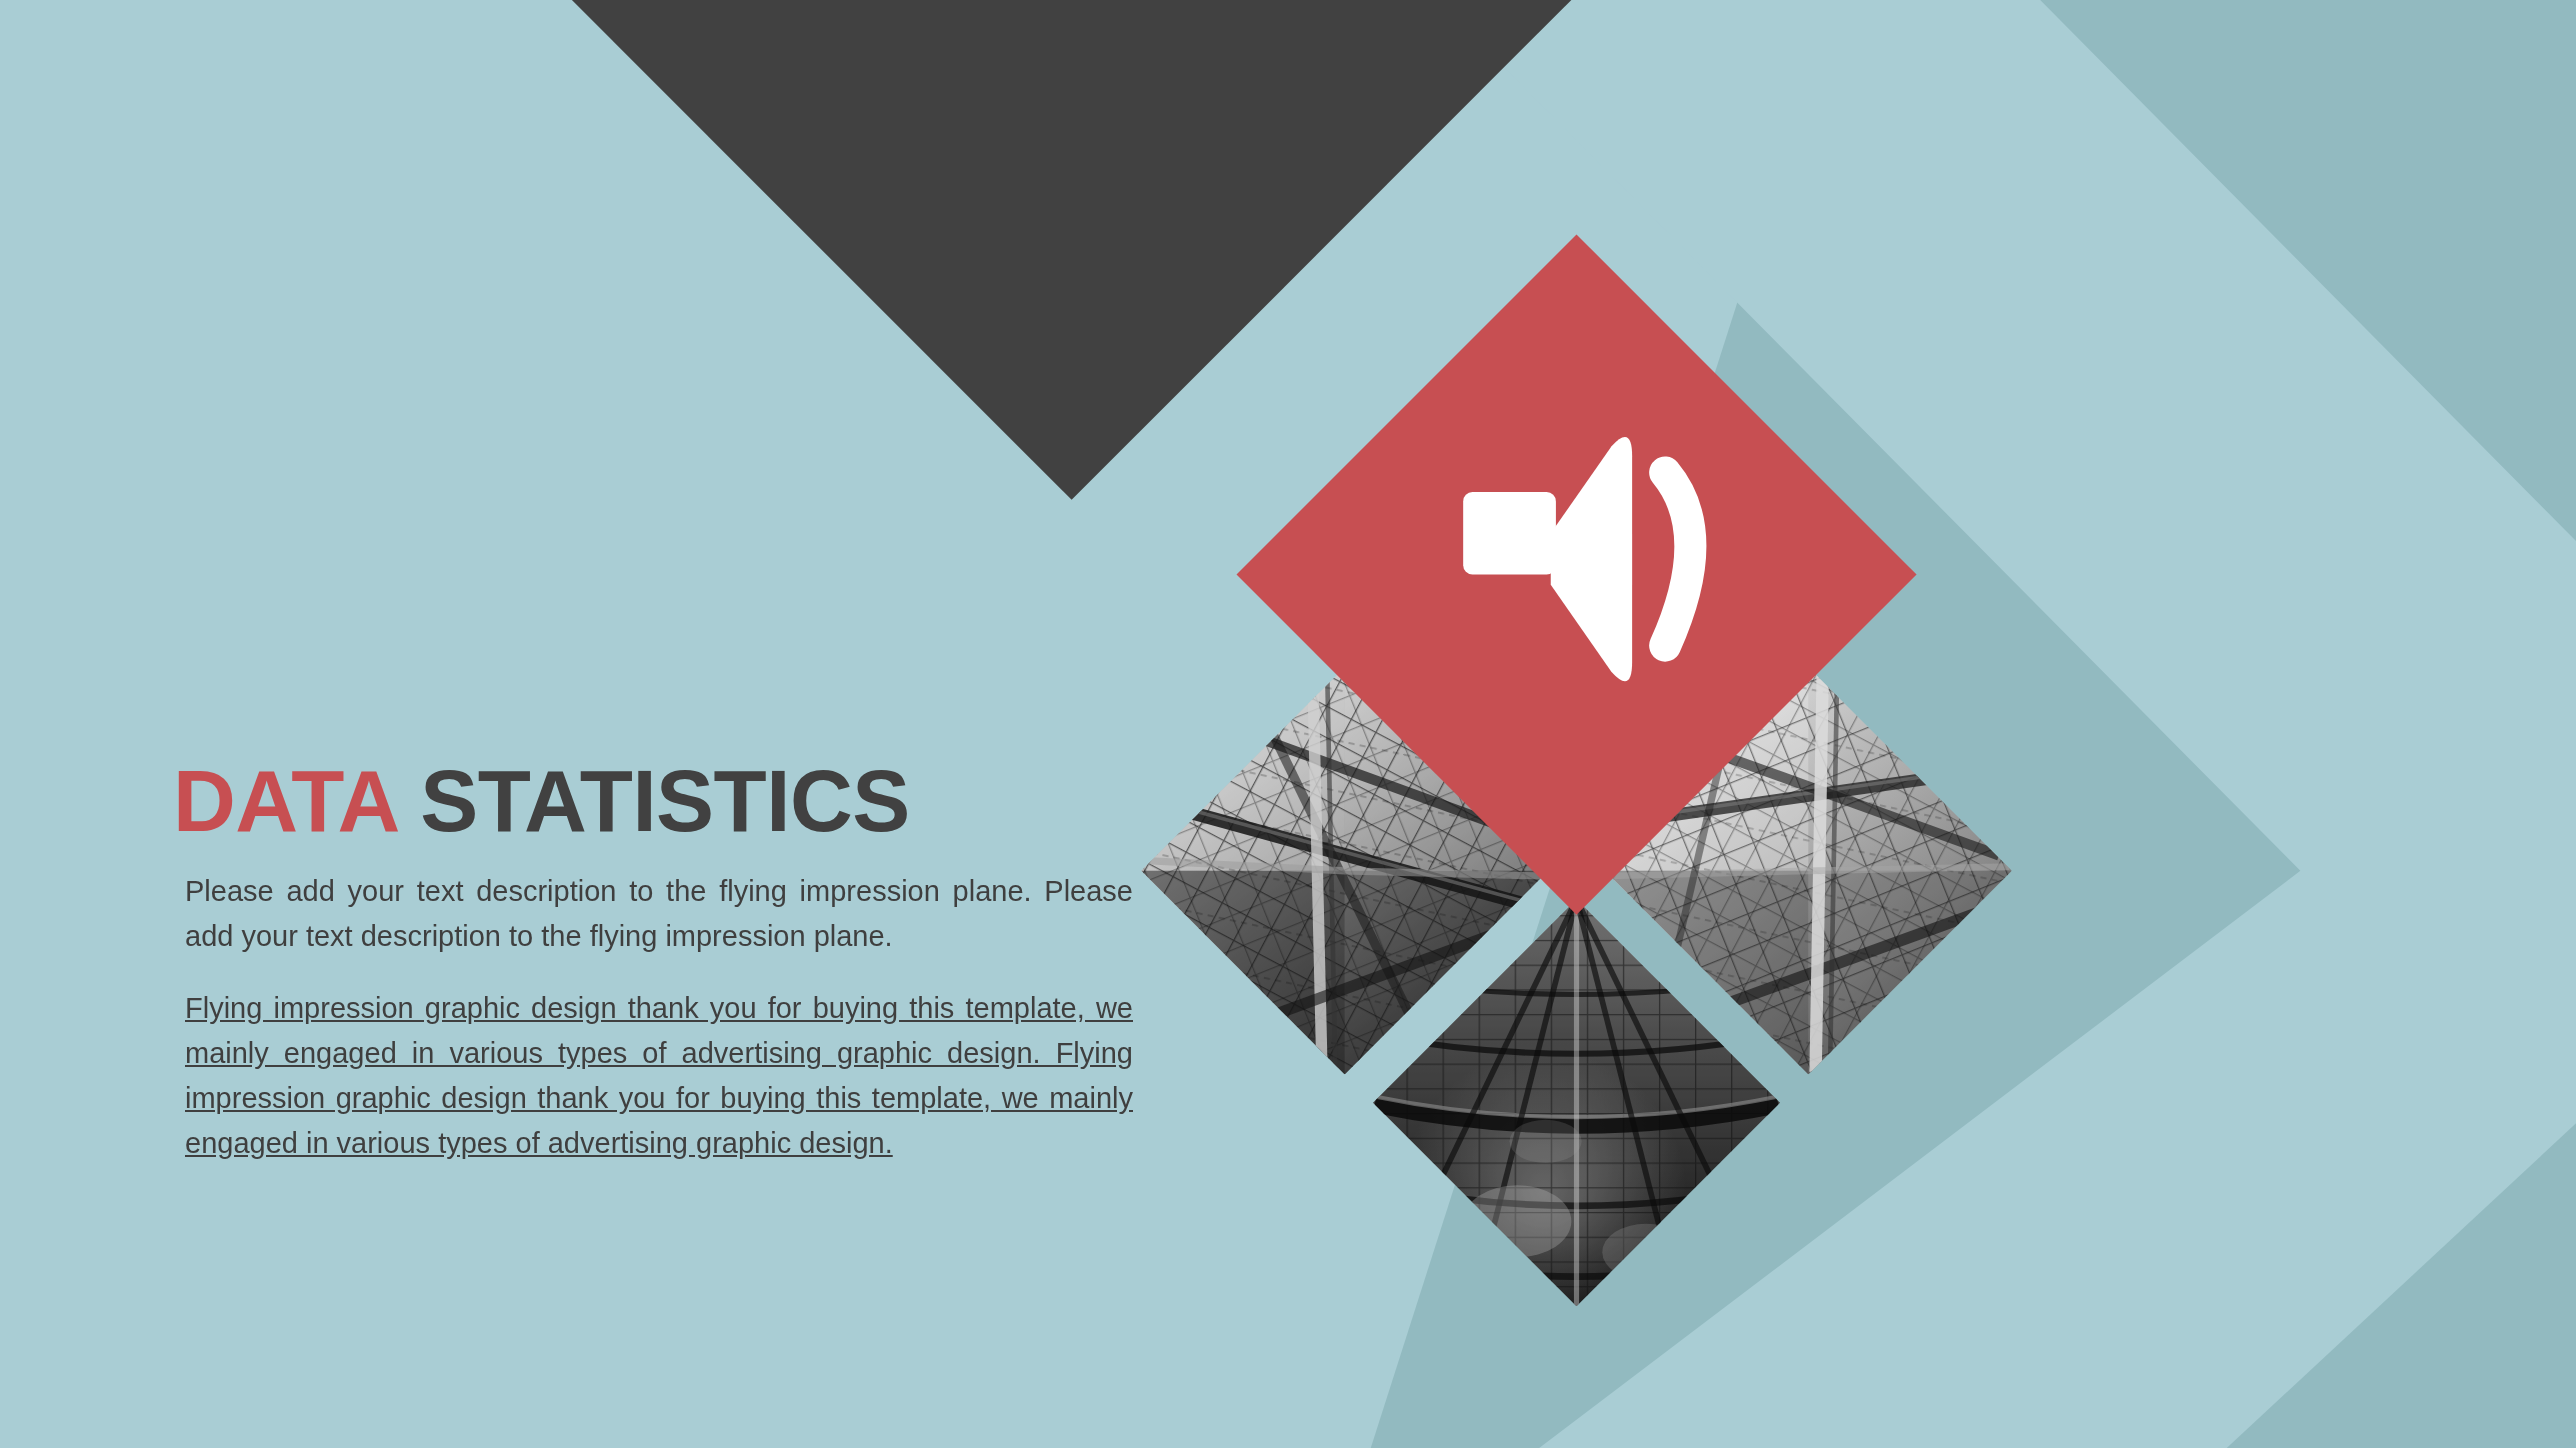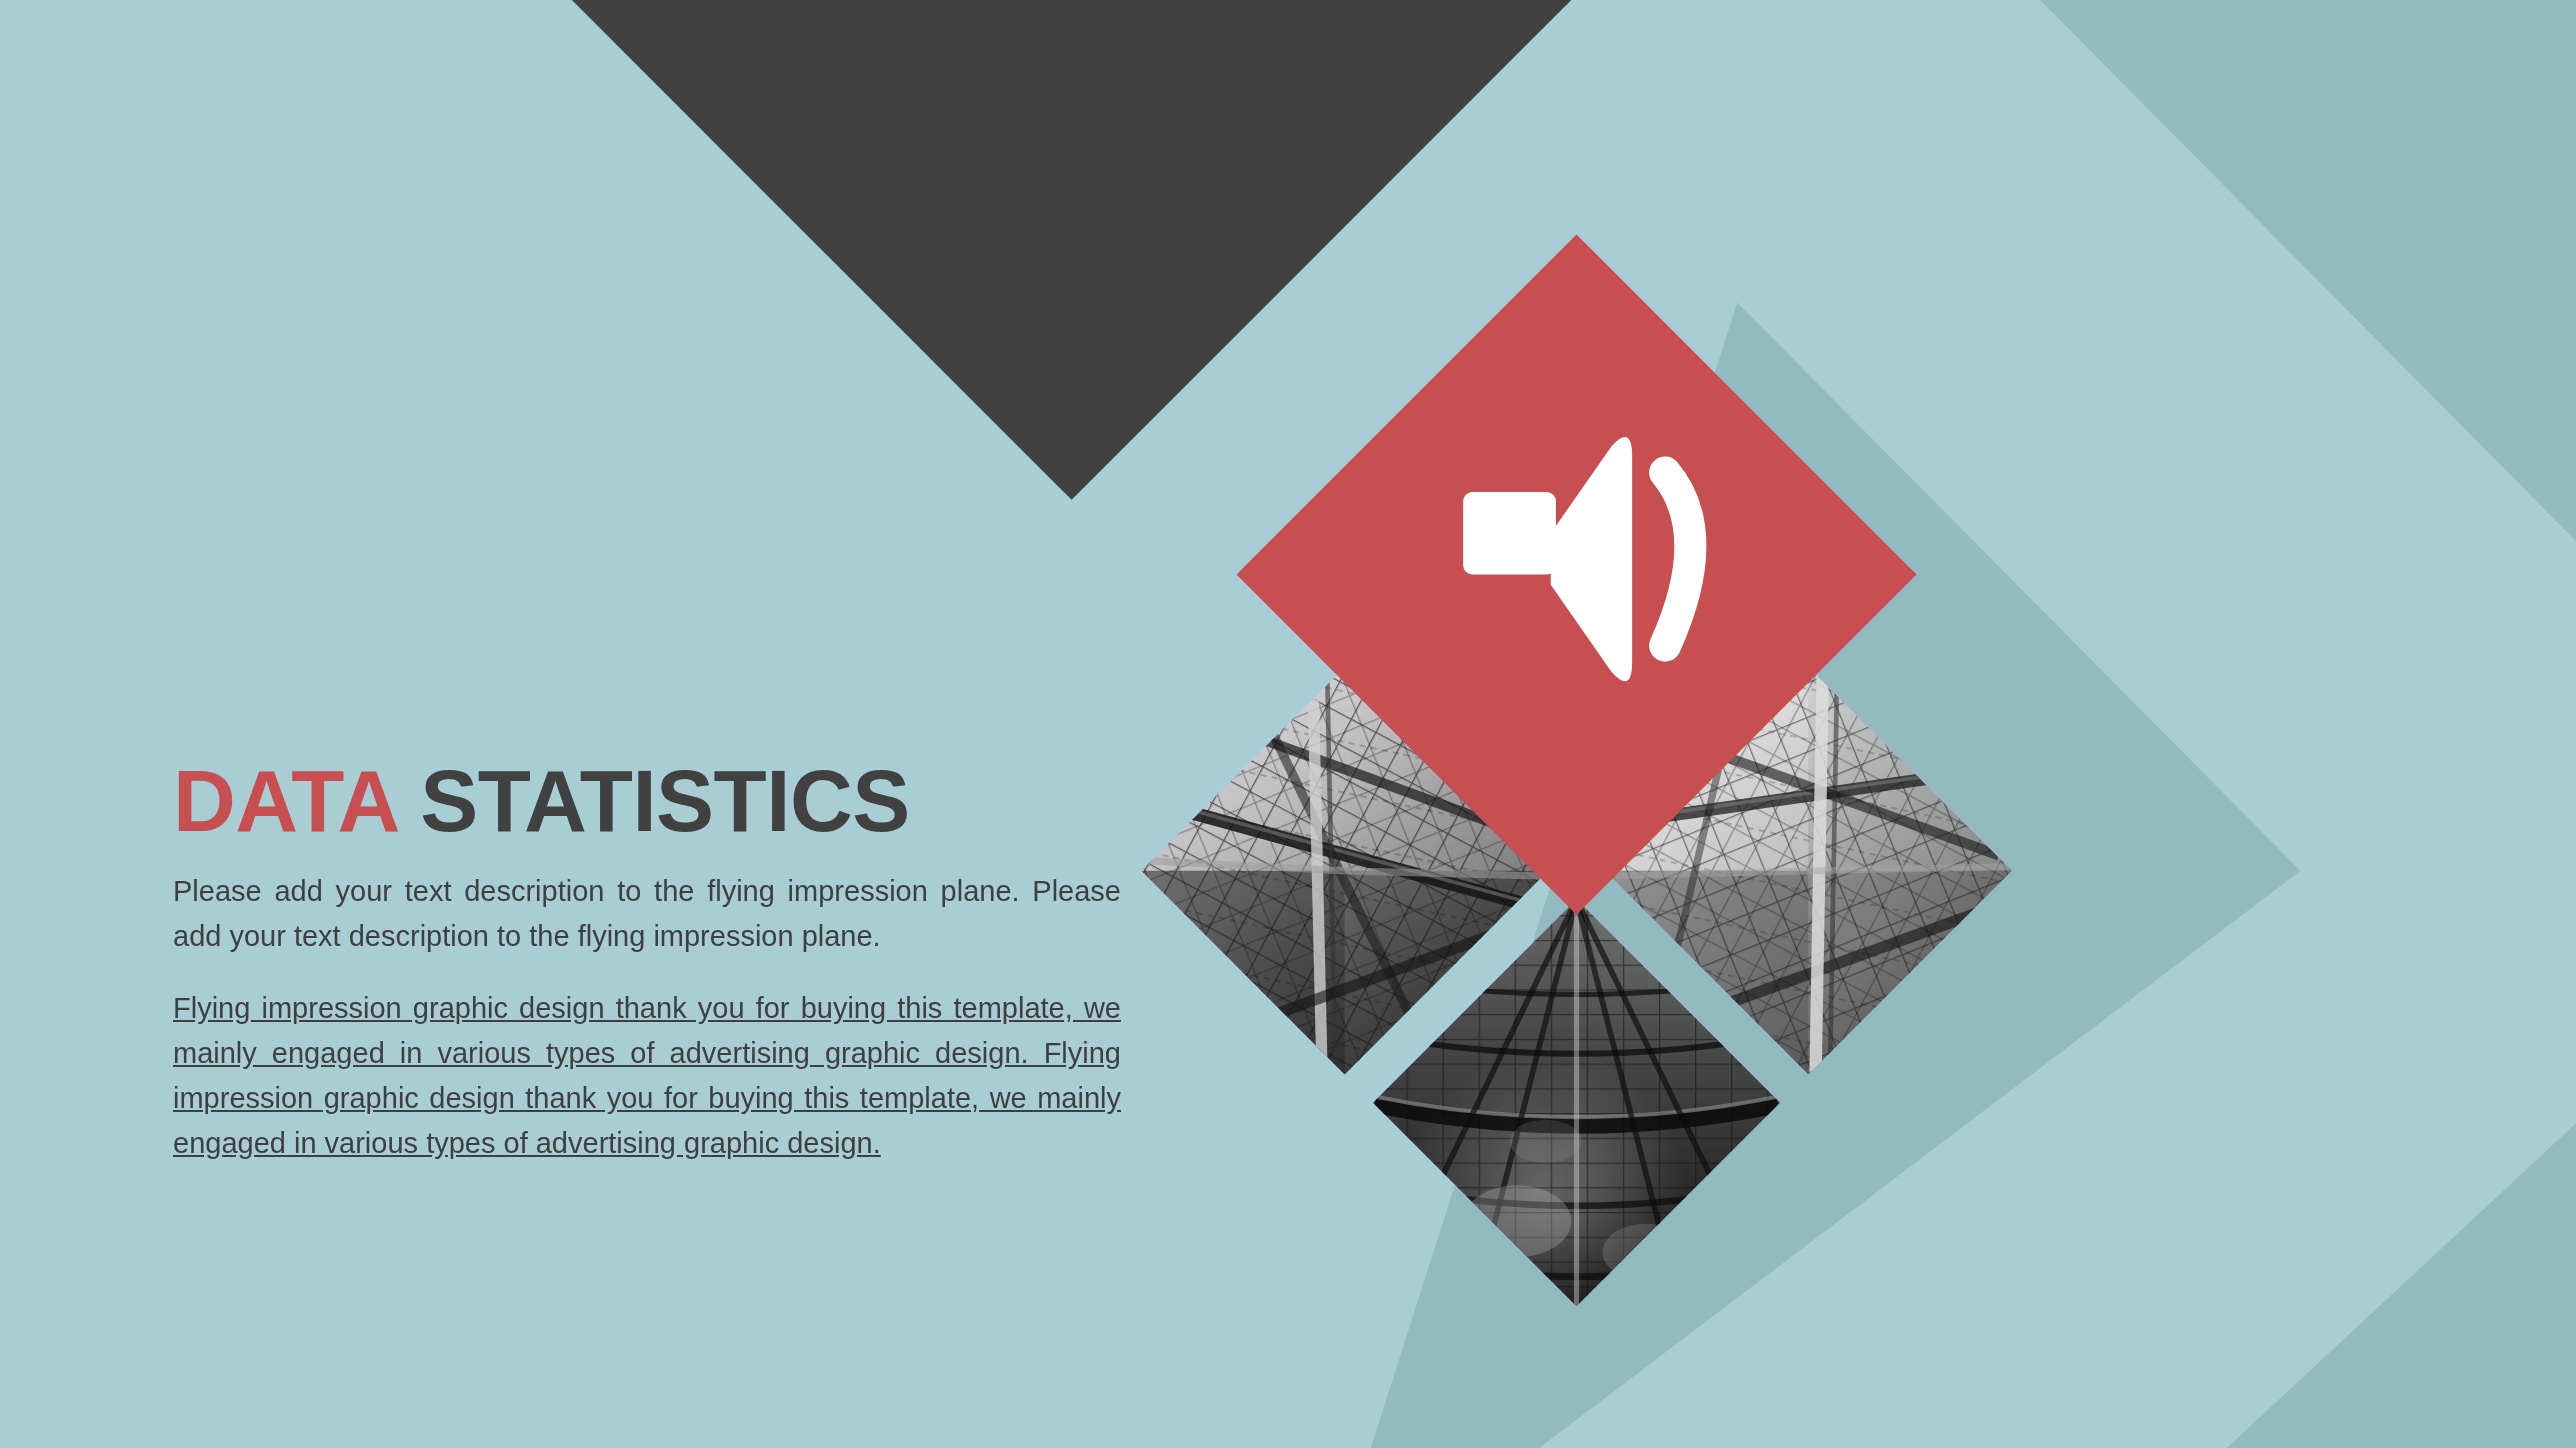--- a/index.html
+++ b/index.html
@@ -34,21 +34,21 @@
     font-family: "Liberation Sans", sans-serif;
     font-weight: bold;
     font-size: 87px;
     line-height: 1.0;
     letter-spacing: -0.5px;
     white-space: nowrap;
   }
   #slide-title .t-accent { color: #c74f52; }
   #slide-title .t-main   { color: #414141; }
   .body-para {
-    margin: 0;
+    margin: 12px;
     font-family: "Liberation Sans", sans-serif;
     font-size: 29px;
     line-height: 1.55;
     color: #3f3f3f;
     text-align: justify;
     text-justify: inter-word;
     width: 948px;
   }
   .body-para + .body-para { margin-top: 27px; text-decoration: underline; }
 </style>

